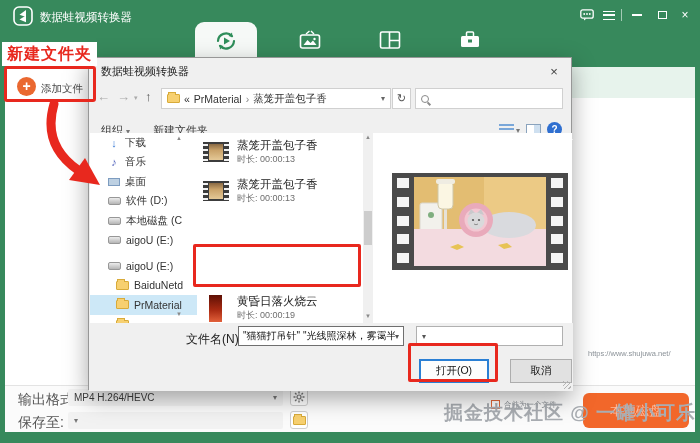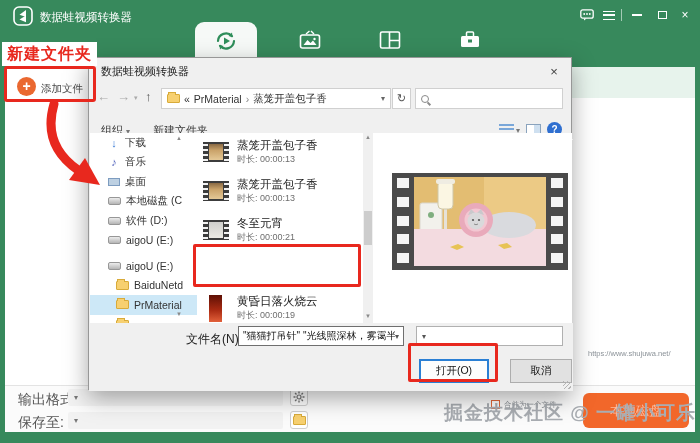--- a/index.html
+++ b/index.html
@@ -181,20 +181,21 @@
   <div class="main-area"></div>
   <div class="right-strip"></div>
 
   <div class="add-circle"><span>+</span></div>
   <div class="add-label">添加文件</div>
   <div class="url-text">https://www.shujuwa.net/</div>
 
   <div class="bottom-bar"></div>
   <div class="out-label" style="left:18px;top:391px;">输出格式:</div>
   <div class="combo" style="top:389px;">
+    <span class="val">MP4 H.264/HEVC</span>
     <span class="caret">▾</span>
   </div>
   <div class="sq-btn" style="top:388px;">
     <svg width="12" height="12" viewBox="0 0 12 12">
       <circle cx="6" cy="6" r="2" fill="none" stroke="#777" stroke-width="1.2"></circle>
       <g stroke="#777" stroke-width="1.4">
           <path d="M6,0.5 V2.5 M6,9.5 V11.5 M0.5,6 H2.5 M9.5,6 H11.5 M2.1,2.1 L3.5,3.5 M8.5,8.5 L9.9,9.9 M9.9,2.1 L8.5,3.5 M3.5,8.5 L2.1,9.9"></path>
         </g>
     </svg>
   </div>
@@ -258,25 +259,25 @@
         <div class="trow">
             <span class="ico ico-music">♪</span>
             <span>音乐</span>
           </div>
         <div class="trow">
             <span class="ico ico-desktop"></span>
             <span>桌面</span>
           </div>
         <div class="trow">
             <span class="ico ico-disk"></span>
+            <span>软件 (D:)</span>
+          </div>
+        <div class="trow">
+            <span class="ico ico-disk"></span>
             <span>本地磁盘 (C</span>
-          </div>
-        <div class="trow">
-            <span class="ico ico-disk"></span>
-            <span>软件 (D:)</span>
           </div>
         <div class="trow">
             <span class="ico ico-disk"></span>
             <span>aigoU (E:)</span>
           </div>
         <div class="tgap"></div>
         <div class="trow">
             <span class="ico ico-disk"></span>
             <span>aigoU (E:)</span>
           </div>
@@ -306,29 +307,20 @@
           <span class="fdur">时长: 00:00:13</span>
         </div>
         <div class="fitem" style="top:39px;">
           <span class="fthumb">
               <span class="holes"></span>
               <span class="mimg buns"></span>
               <span class="holes"></span>
             </span>
           <span class="fname">蒸笼开盖包子香</span>
           <span class="fdur">时长: 00:00:13</span>
-        </div>
-        <div class="fitem" style="top:78px;">
-          <span class="fthumb">
-              <span class="holes"></span>
-              <span class="mimg white"></span>
-              <span class="holes"></span>
-            </span>
-          <span class="fname">冬至元宵</span>
-          <span class="fdur">时长: 00:00:21</span>
         </div>
         <div class="fitem" style="top:156px;">
           <span class="thumb-sunset"></span>
           <span class="fname">黄昏日落火烧云</span>
           <span class="fdur">时长: 00:00:19</span>
         </div>
         <div class="vscroll">
           <span class="varrow" style="top:1px;">▲</span>
           <span class="vthumb"></span>
           <span class="varrow" style="top:180px;">▼</span>

